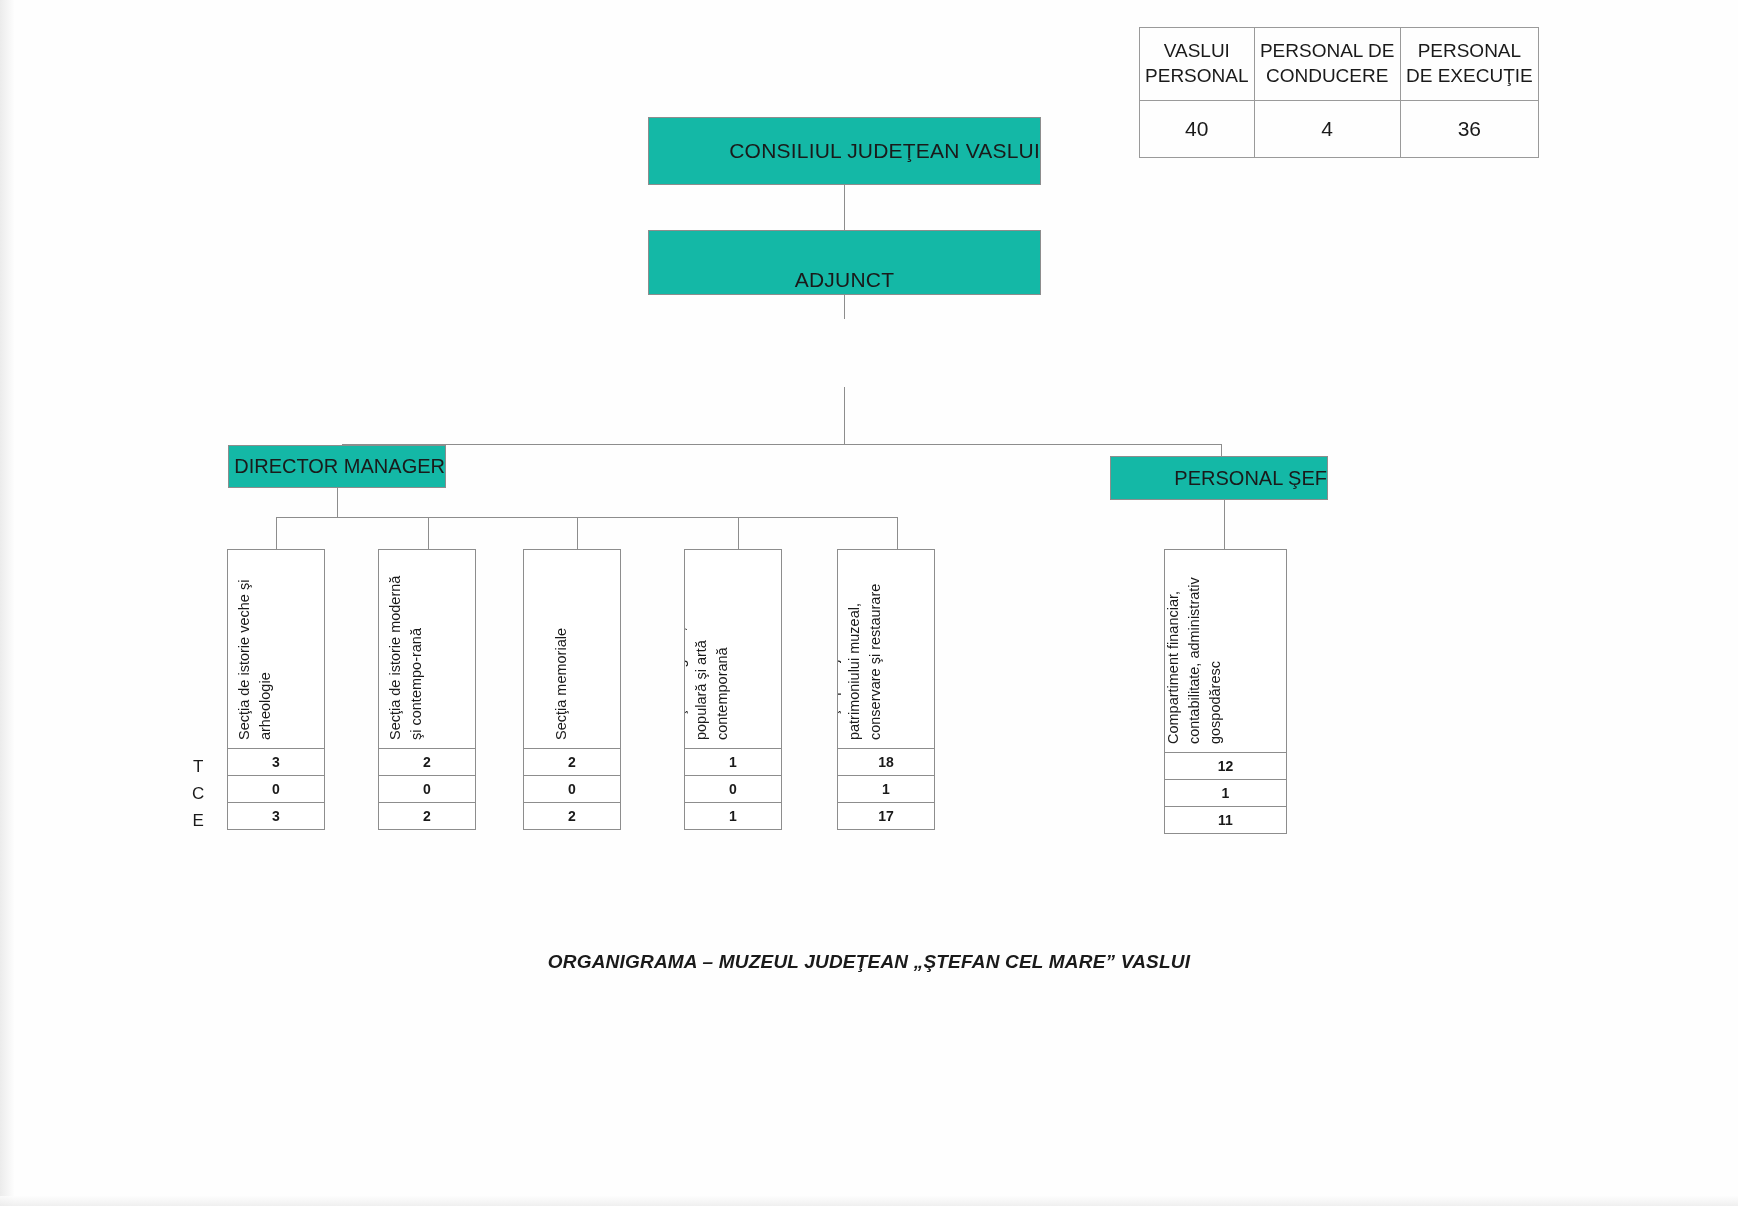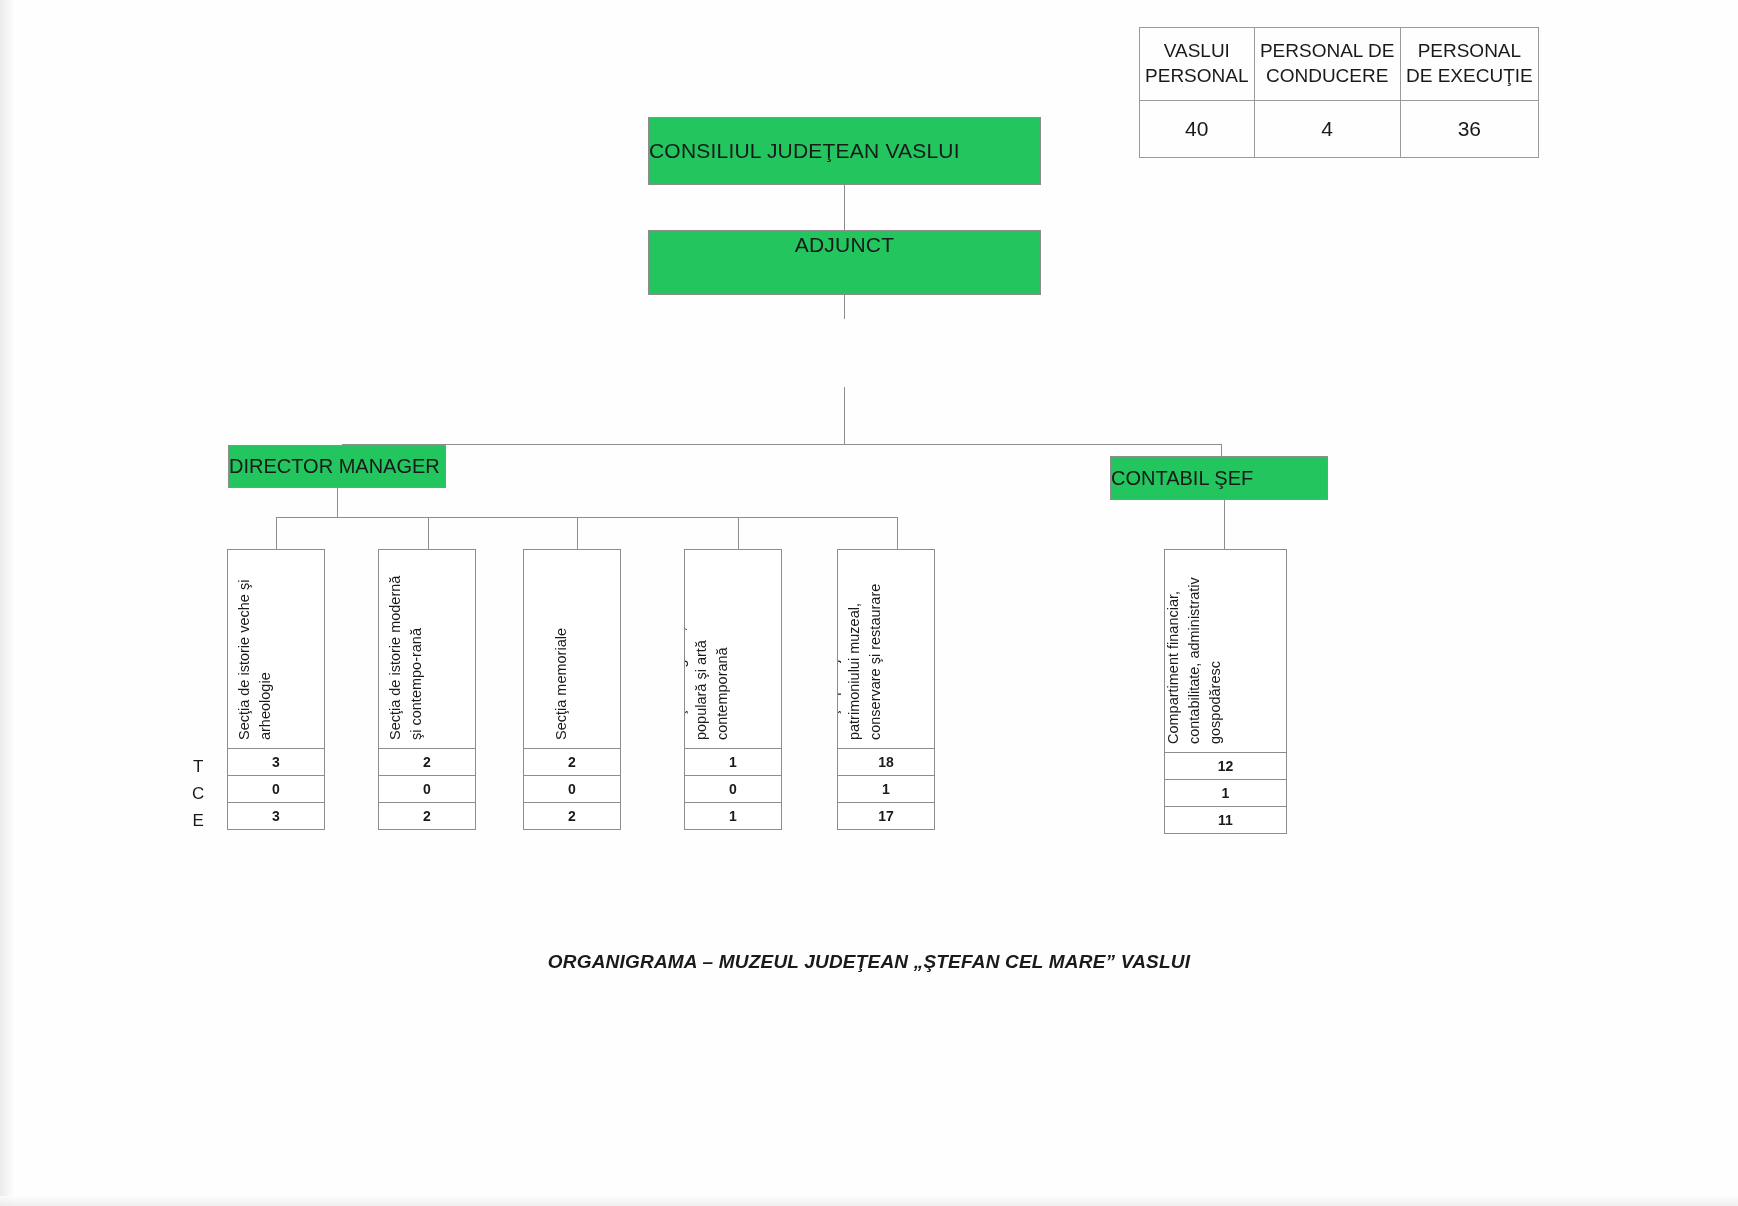--- a/index.html
+++ b/index.html
@@ -33,25 +33,25 @@
   .scan-edge-bottom {
     position: absolute;
     left: 0; bottom: 0;
     width: 1738px; height: 10px;
     background: linear-gradient(to top, #ececec, #fdfdfd);
     opacity: .8;
   }
   .box {
     position: absolute;
     border: 1px solid #8d8d8d;
-    background: #22c55e;
+    background: #14b8a6;
     box-sizing: border-box;
     display: flex;
     align-items: center;
-    justify-content: flex-start;
+    justify-content: flex-end;
     text-align: center;
     line-height: 1.35;
   }
   .box.top-level { font-size: 21px; letter-spacing: .2px; }
   .line {
     position: absolute;
     background: #8d8d8d;
   }
   .line.h { height: 1px; }
   .line.v { width: 1px; }
@@ -182,21 +182,21 @@
   <div class="line v" style="left:844px; top:387px; height:57px;"></div>
   <div class="line h" style="left:342px; top:444px; width:880px;"></div>
   <div class="line v" style="left:342px; top:444px; height:22px;"></div>
   <div class="line v" style="left:1221px; top:444px; height:24px;"></div>
 
   <div class="box" style="left:228px; top:445px; width:218px; height:43px; font-size:20px;">
     <span>DIRECTOR MANAGER</span>
   </div>
 
   <div class="box" style="left:1110px; top:456px; width:218px; height:44px; font-size:20px;">
-    <span>CONTABIL ŞEF</span>
+    <span>PERSONAL ŞEF</span>
   </div>
 
   <div class="line v" style="left:337px; top:488px; height:29px;"></div>
   <div class="line h" style="left:276px; top:517px; width:622px;"></div>
   <div class="line v" style="left:276px; top:517px; height:33px;"></div>
   <div class="line v" style="left:428px; top:517px; height:33px;"></div>
   <div class="line v" style="left:577px; top:517px; height:33px;"></div>
   <div class="line v" style="left:738px; top:517px; height:33px;"></div>
   <div class="line v" style="left:897px; top:517px; height:33px;"></div>
 

